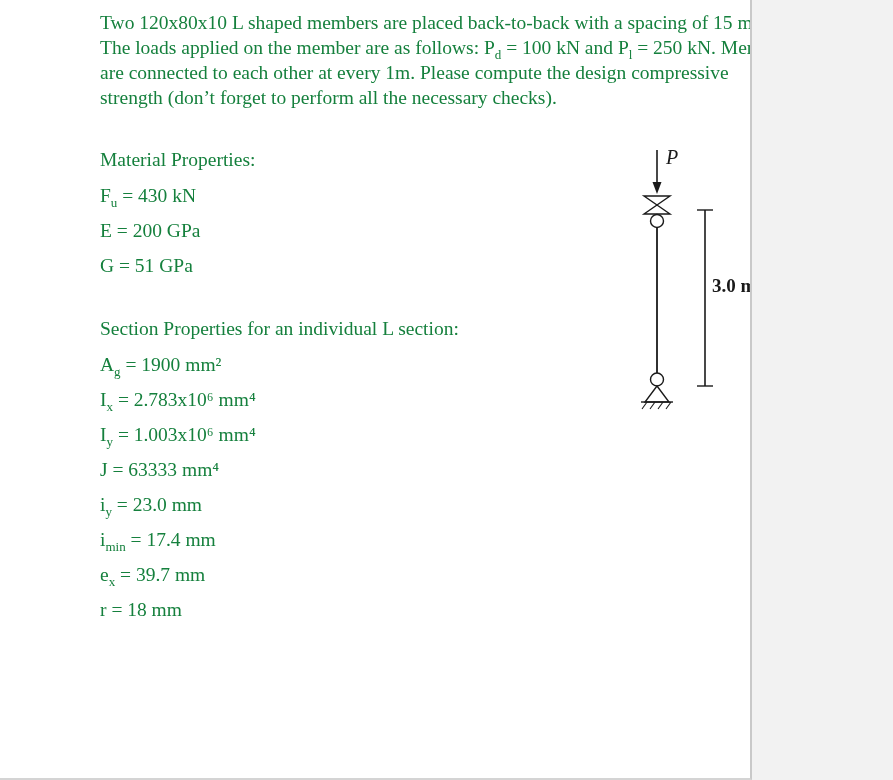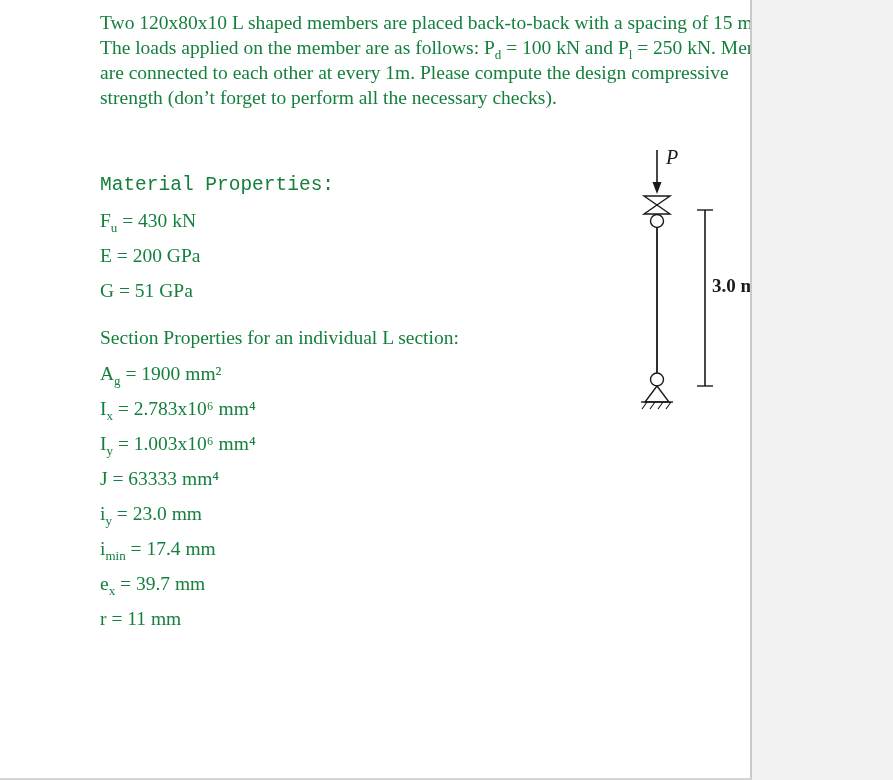--- a/index.html
+++ b/index.html
@@ -23,22 +23,22 @@
   }
   .intro {
     margin: 0;
     font-size: 19.5px;
     line-height: 25px;
   }
   .block-heading {
     font-size: 19.5px;
     line-height: 24px;
   }
-  .heading-material { margin-top: 63px; font-family: Liberation Mono, monospace; }
-  .heading-section  { margin-top: 24px; }
+  .heading-material { margin-top: 38px; }
+  .heading-section  { margin-top: 40px; }
   .prop-row {
     margin-top: 12px;
     font-size: 19.5px;
     line-height: 23px;
   }
   sub {
     font-size: 13px;
     line-height: 0;
   }
   .diagram {
@@ -78,21 +78,21 @@
 
     <div class="block-heading heading-section">Section Properties for an individual L section:</div>
 
     <div class="prop-row"><span>A</span><sub>g</sub><span> = 1900 mm²</span></div>
     <div class="prop-row"><span>I</span><sub>x</sub><span> = 2.783x10⁶ mm⁴</span></div>
     <div class="prop-row"><span>I</span><sub>y</sub><span> = 1.003x10⁶ mm⁴</span></div>
     <div class="prop-row"><span>J</span><sub></sub><span> = 63333 mm⁴</span></div>
     <div class="prop-row"><span>i</span><sub>y</sub><span> = 23.0 mm</span></div>
     <div class="prop-row"><span>i</span><sub>min</sub><span> = 17.4 mm</span></div>
     <div class="prop-row"><span>e</span><sub>x</sub><span> = 39.7 mm</span></div>
-    <div class="prop-row"><span>r</span><sub></sub><span> = 11 mm</span></div>
+    <div class="prop-row"><span>r</span><sub></sub><span> = 18 mm</span></div>
 
   </div>
 
   <svg class="diagram" viewBox="0 0 200 280" xmlns="http://www.w3.org/2000/svg">
 
     <line x1="57" y1="10" x2="57" y2="44" stroke="#1a1a1a" stroke-width="1.6"></line>
     <polygon points="52.5,42 61.5,42 57,54" fill="#1a1a1a"></polygon>
     <text class="p-label" x="66" y="24">P</text>
 
     <polygon points="44,56 70,56 44,74 70,74" fill="none" stroke="#1a1a1a" stroke-width="1.4"></polygon>

